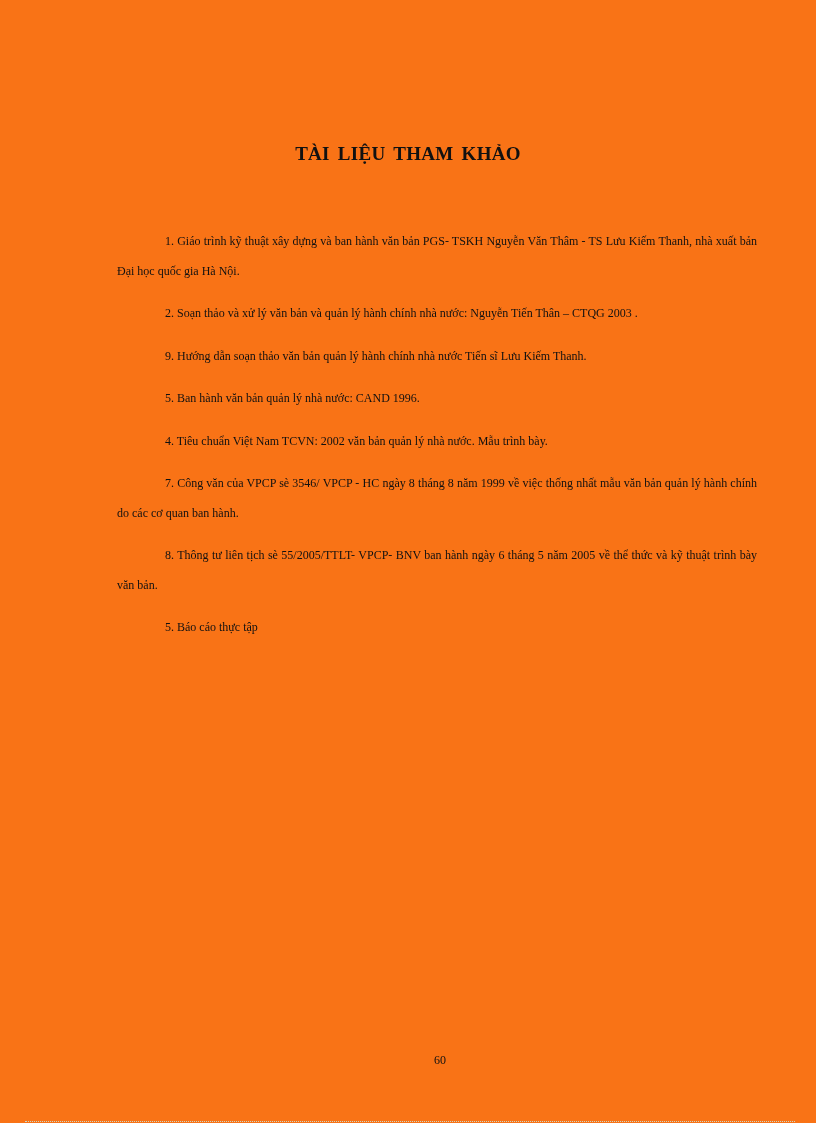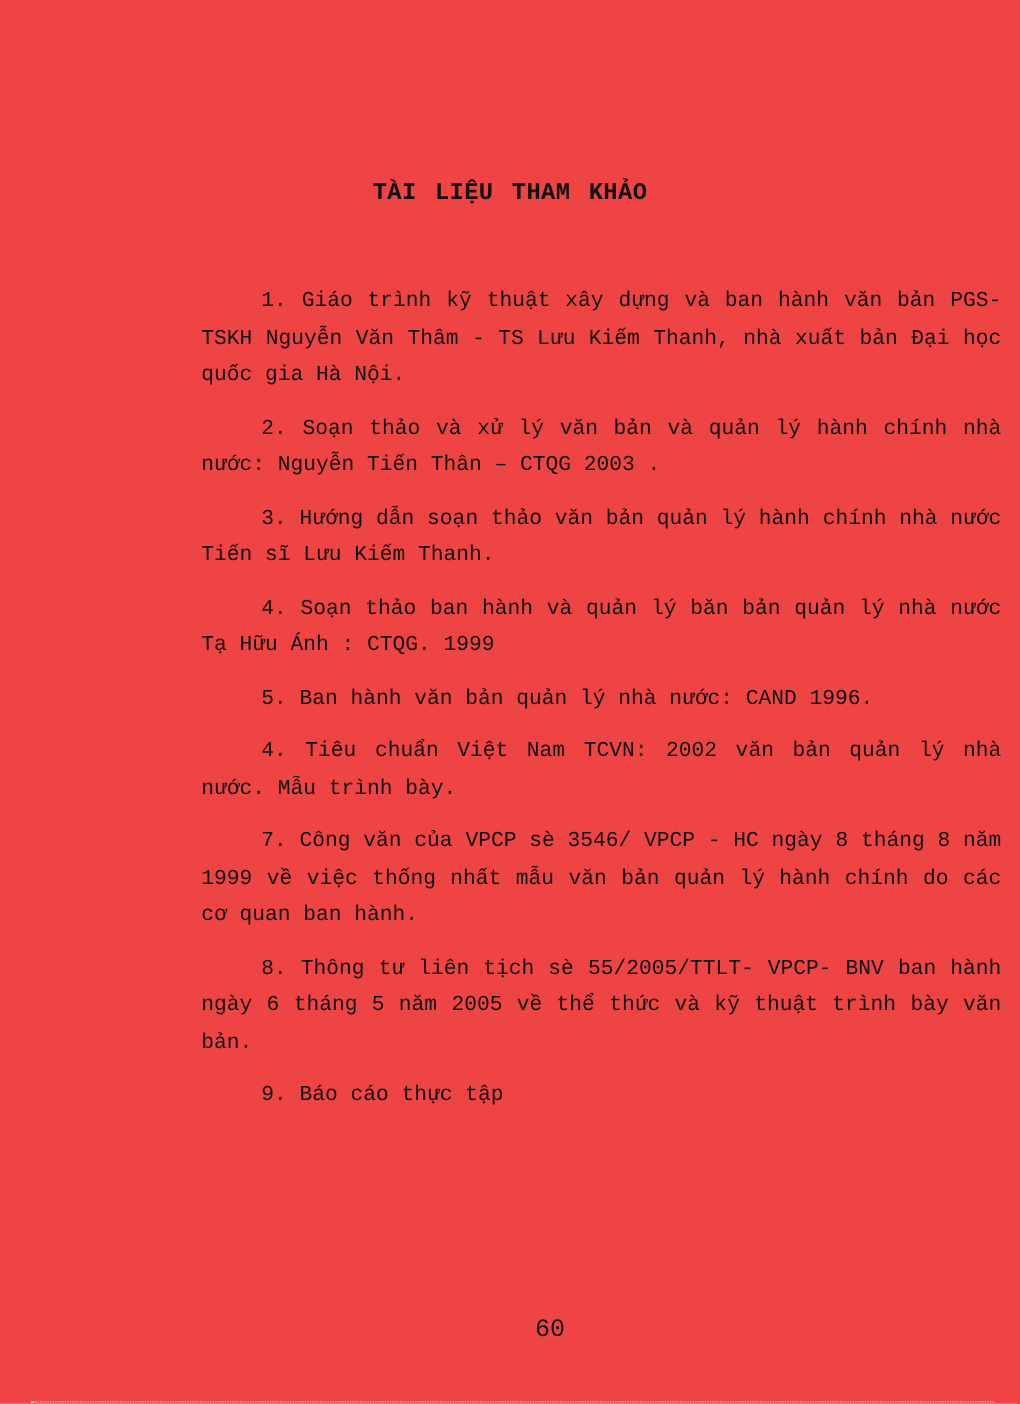--- a/index.html
+++ b/index.html
@@ -1,56 +1,55 @@
 <!DOCTYPE html>
 <html><head>
 <meta charset="utf-8">
 <style>
   html, body { margin: 0; padding: 0; background: #ffffff; }
   body { width: 816px; height: 1123px; position: relative; overflow: hidden; }
   .page {
     position: absolute; left: 0; top: 0; width: 816px; height: 1123px;
-    background: #ef4444; color: #111111;
-    font-family: Liberation Mono, monospace;
+    background: #f97316; color: #111111;
+    font-family: Liberation Serif, serif;
   }
   .title {
     position: absolute; left: 0; width: 816px; top: 143px;
     text-align: center; font-size: 19px; font-weight: bold;
     letter-spacing: 0.3px; word-spacing: 3px;
   }
   .refs {
     position: absolute; left: 117px; width: 640px; top: 227px;
-    font-size: 17px; line-height: 29.5px; margin-left: 44px;
+    font-size: 12px; line-height: 29.5px;
   }
   .ref {
     margin: 0 0 13px 0; text-align: justify; text-indent: 48px;
   }
   .page-number {
     position: absolute; left: 0; width: 788px; top: 1053px;
-    text-align: center; font-size: 20px; padding-left: 92px; box-sizing: border-box;
+    text-align: center; font-size: 12px; padding-left: 92px; box-sizing: border-box;
   }
   .bottom-rule {
     position: absolute; left: 25px; width: 770px; top: 1121px; height: 0;
     border-top: 1px dotted #c9d7c9;
   }
 </style>
 </head>
 <body>
 
 <div class="page">
   <div class="title">TÀI LIỆU THAM KHẢO</div>
 
   <div class="refs">
     <p class="ref">1. Giáo trình kỹ thuật xây dựng và ban hành văn bản PGS- TSKH Nguyễn Văn Thâm - TS Lưu Kiếm Thanh, nhà xuất bản Đại học quốc gia Hà Nội.</p>
     <p class="ref">2. Soạn thảo và xử lý văn bản và quản lý hành chính nhà nước: Nguyễn Tiến Thân – CTQG 2003 .</p>
-    <p class="ref">3. Hướng dẫn soạn thảo văn bản quản lý hành chính nhà nước Tiến sĩ Lưu Kiếm Thanh.</p>
-    <p class="ref">4. Soạn thảo ban hành và quản lý băn bản quản lý nhà nước Tạ Hữu Ánh : CTQG. 1999</p>
+    <p class="ref">9. Hướng dẫn soạn thảo văn bản quản lý hành chính nhà nước Tiến sĩ Lưu Kiếm Thanh.</p>
     <p class="ref">5. Ban hành văn bản quản lý nhà nước: CAND 1996.</p>
     <p class="ref">4. Tiêu chuẩn Việt Nam TCVN: 2002 văn bản quản lý nhà nước. Mẫu trình bày.</p>
     <p class="ref">7. Công văn của VPCP sè 3546/ VPCP - HC ngày 8 tháng 8 năm 1999 về việc thống nhất mẫu văn bản quản lý hành chính do các cơ quan ban hành.</p>
     <p class="ref">8. Thông tư liên tịch sè 55/2005/TTLT- VPCP- BNV ban hành ngày 6 tháng 5 năm 2005 về thể thức và kỹ thuật trình bày văn bản.</p>
-    <p class="ref">9. Báo cáo thực tập</p>
+    <p class="ref">5. Báo cáo thực tập</p>
   </div>
 
   <div class="page-number">60</div>
 
   <div class="bottom-rule"></div>
 </div>
 
 </body></html>

